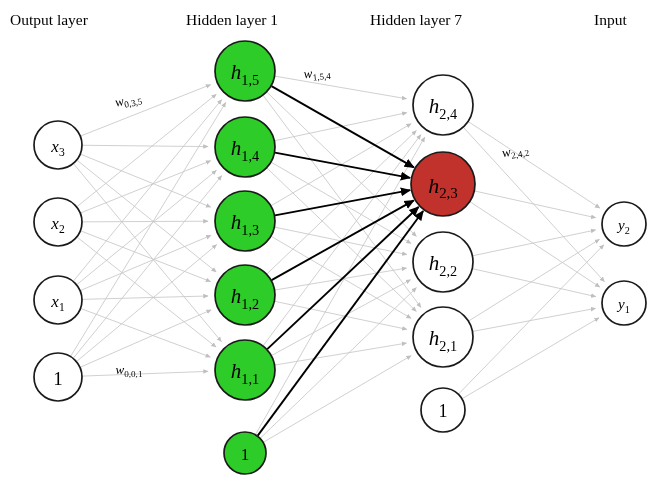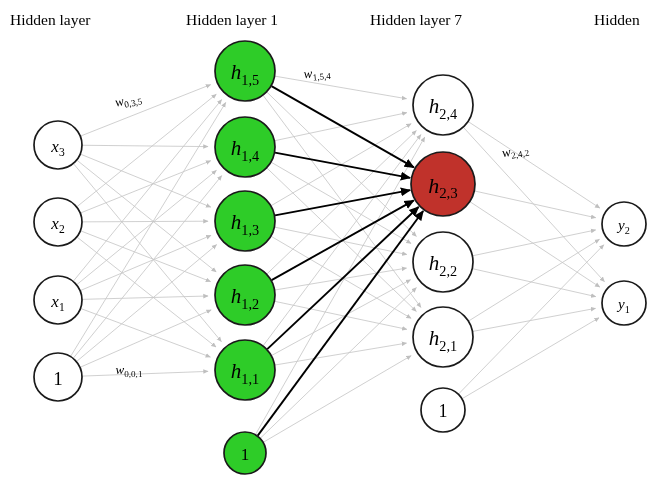--- a/index.html
+++ b/index.html
@@ -202,19 +202,19 @@
       </g>
     <g id="weight-label-layer">
         <text x="128" y="99" class="weight-label" font-size="13" transform="rotate(-12 128 99)"><tspan>w</tspan><tspan class="sub" baseline-shift="sub" font-size="9.2" font-style="normal">0,3,5</tspan></text>
         <text x="317" y="72" class="weight-label" font-size="13" transform="rotate(-5 317 72)"><tspan>w</tspan><tspan class="sub" baseline-shift="sub" font-size="9.2" font-style="normal">1,5,4</tspan></text>
         <text x="515" y="150" class="weight-label" font-size="13" transform="rotate(-10 515 150)"><tspan>w</tspan><tspan class="sub" baseline-shift="sub" font-size="9.2" font-style="normal">2,4,2</tspan></text>
         <text x="129" y="369" class="weight-label" font-size="13" transform="rotate(0 129 369)"><tspan>w</tspan><tspan class="sub" baseline-shift="sub" font-size="9.2" font-style="normal">0,0,1</tspan></text>
       </g>
   </svg>
 
   <div id="title-layer">
-      <div class="layer-title" style="left: 10px; top: 12px;">Hidden layer</div>
+      <div class="layer-title" style="left: 10px; top: 12px;">Output layer</div>
       <div class="layer-title" style="left: 186px; top: 12px;">Hidden layer 1</div>
       <div class="layer-title" style="left: 370px; top: 12px;">Hidden layer 7</div>
-      <div class="layer-title" style="left: 594px; top: 12px;">Hidden</div>
+      <div class="layer-title" style="left: 594px; top: 12px;">Input</div>
     </div>
 
 </div>
 
 </body></html>

